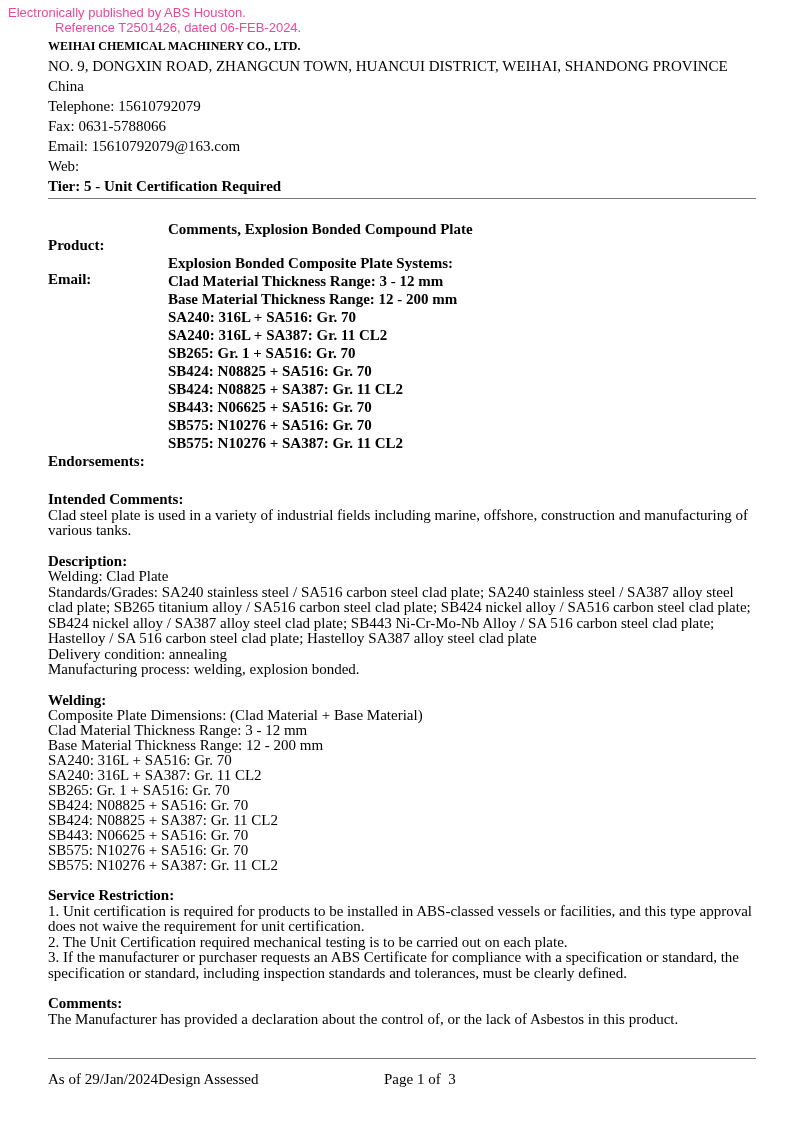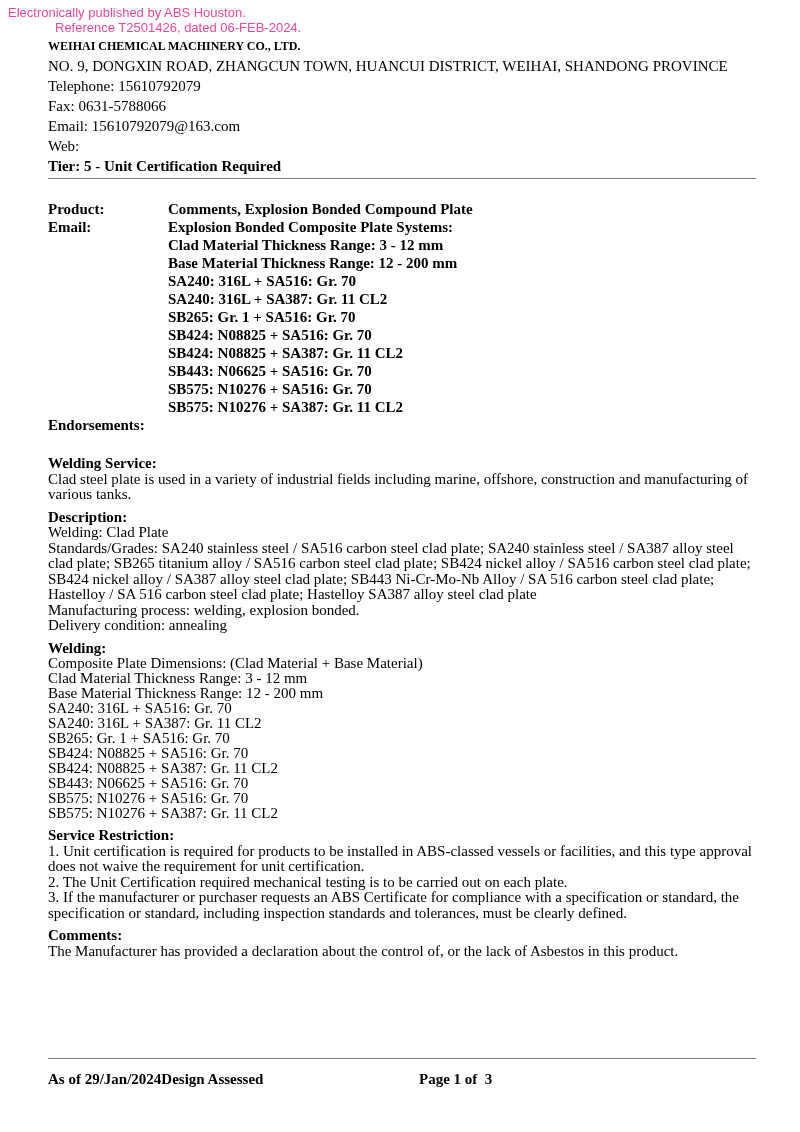--- a/index.html
+++ b/index.html
@@ -47,28 +47,28 @@
   }
 
   
   .pm-grid {
     display: grid;
     grid-template-columns: 120px 1fr;
     font-weight: bold;
     line-height: 18px;
     margin-top: 21px;
   }
-  .pm-grid .lbl { grid-column: 1; }
+  .pm-grid .lbl { grid-column: 1; margin-top: 16px; }
   .pm-grid .val { grid-column: 2; }
   .endorsements {
     font-weight: bold;
     line-height: 18px;
   }
 
-  .section { margin-top: 7px; }
+  .section { margin-top: 15px; }
   .section .heading {
     font-weight: bold;
     line-height: 15.5px;
   }
   .section .body-line,
   .section p {
     margin: 0;
     line-height: 15.5px;
   }
   .section.tight .body-line { line-height: 15px; }
@@ -82,42 +82,43 @@
     top: 1058px;
     border: none;
     border-top: 1px solid #7a7a7a;
     margin: 0;
   }
   .footer {
     position: absolute;
     left: 48px;
     width: 708px;
     top: 1070px;
-    font-weight: bold;
+    font-weight: normal;
     line-height: 18px;
   }
   .footer .page-num {
     position: absolute;
-    left: 371px;
+    left: 336px;
     top: 0;
     white-space: pre;
   }
 </style>
 </head>
 <body>
 
 <div class="stamp">
   <div class="l1">Electronically published by ABS Houston.</div>
   <div class="l2">Reference T2501426, dated 06-FEB-2024.</div>
 </div>
 
 <div class="page">
 
   <div class="company">WEIHAI CHEMICAL MACHINERY CO., LTD.</div>
   <div class="hdr-line">NO. 9, DONGXIN ROAD, ZHANGCUN TOWN, HUANCUI DISTRICT, WEIHAI, SHANDONG PROVINCE</div>
+  <div class="hdr-line">China</div>
   <div class="hdr-line">Telephone: 15610792079</div>
   <div class="hdr-line">Fax: 0631-5788066</div>
   <div class="hdr-line">Email: 15610792079@163.com</div>
   <div class="hdr-line">Web:</div>
   <div class="tier">Tier: 5 - Unit Certification Required</div>
   <hr class="rule">
 
   <div class="pm-grid">
     <div class="lbl">Product:</div>
     <div class="val">Comments, Explosion Bonded Compound Plate</div>
@@ -132,30 +133,30 @@
       <div>SB424: N08825 + SA516: Gr. 70</div>
       <div>SB424: N08825 + SA387: Gr. 11 CL2</div>
       <div>SB443: N06625 + SA516: Gr. 70</div>
       <div>SB575: N10276 + SA516: Gr. 70</div>
       <div>SB575: N10276 + SA387: Gr. 11 CL2</div>
     </div>
   </div>
   <div class="endorsements">Endorsements:</div>
 
   <div class="section sect-gap">
-    <div class="heading">Welding Service:</div>
+    <div class="heading">Intended Comments:</div>
     <p>Clad steel plate is used in a variety of industrial fields including marine, offshore, construction and manufacturing of various tanks.</p>
   </div>
 
   <div class="section">
     <div class="heading">Description:</div>
     <div class="body-line">Welding: Clad Plate</div>
     <div class="body-line">Standards/Grades: SA240 stainless steel / SA516 carbon steel clad plate; SA240 stainless steel / SA387 alloy steel clad plate; SB265 titanium alloy / SA516 carbon steel clad plate; SB424 nickel alloy / SA516 carbon steel clad plate; SB424 nickel alloy / SA387 alloy steel clad plate; SB443 Ni-Cr-Mo-Nb Alloy / SA 516 carbon steel clad plate; Hastelloy / SA 516 carbon steel clad plate; Hastelloy SA387 alloy steel clad plate</div>
+    <div class="body-line">Delivery condition: annealing</div>
     <div class="body-line">Manufacturing process: welding, explosion bonded.</div>
-    <div class="body-line">Delivery condition: annealing</div>
   </div>
 
   <div class="section tight">
     <div class="heading">Welding:</div>
     <div class="body-line">Composite Plate Dimensions: (Clad Material + Base Material)</div>
     <div class="body-line">Clad Material Thickness Range: 3 - 12 mm</div>
     <div class="body-line">Base Material Thickness Range: 12 - 200 mm</div>
     <div class="body-line">SA240: 316L + SA516: Gr. 70</div>
     <div class="body-line">SA240: 316L + SA387: Gr. 11 CL2</div>
     <div class="body-line">SB265: Gr. 1 + SA516: Gr. 70</div>

